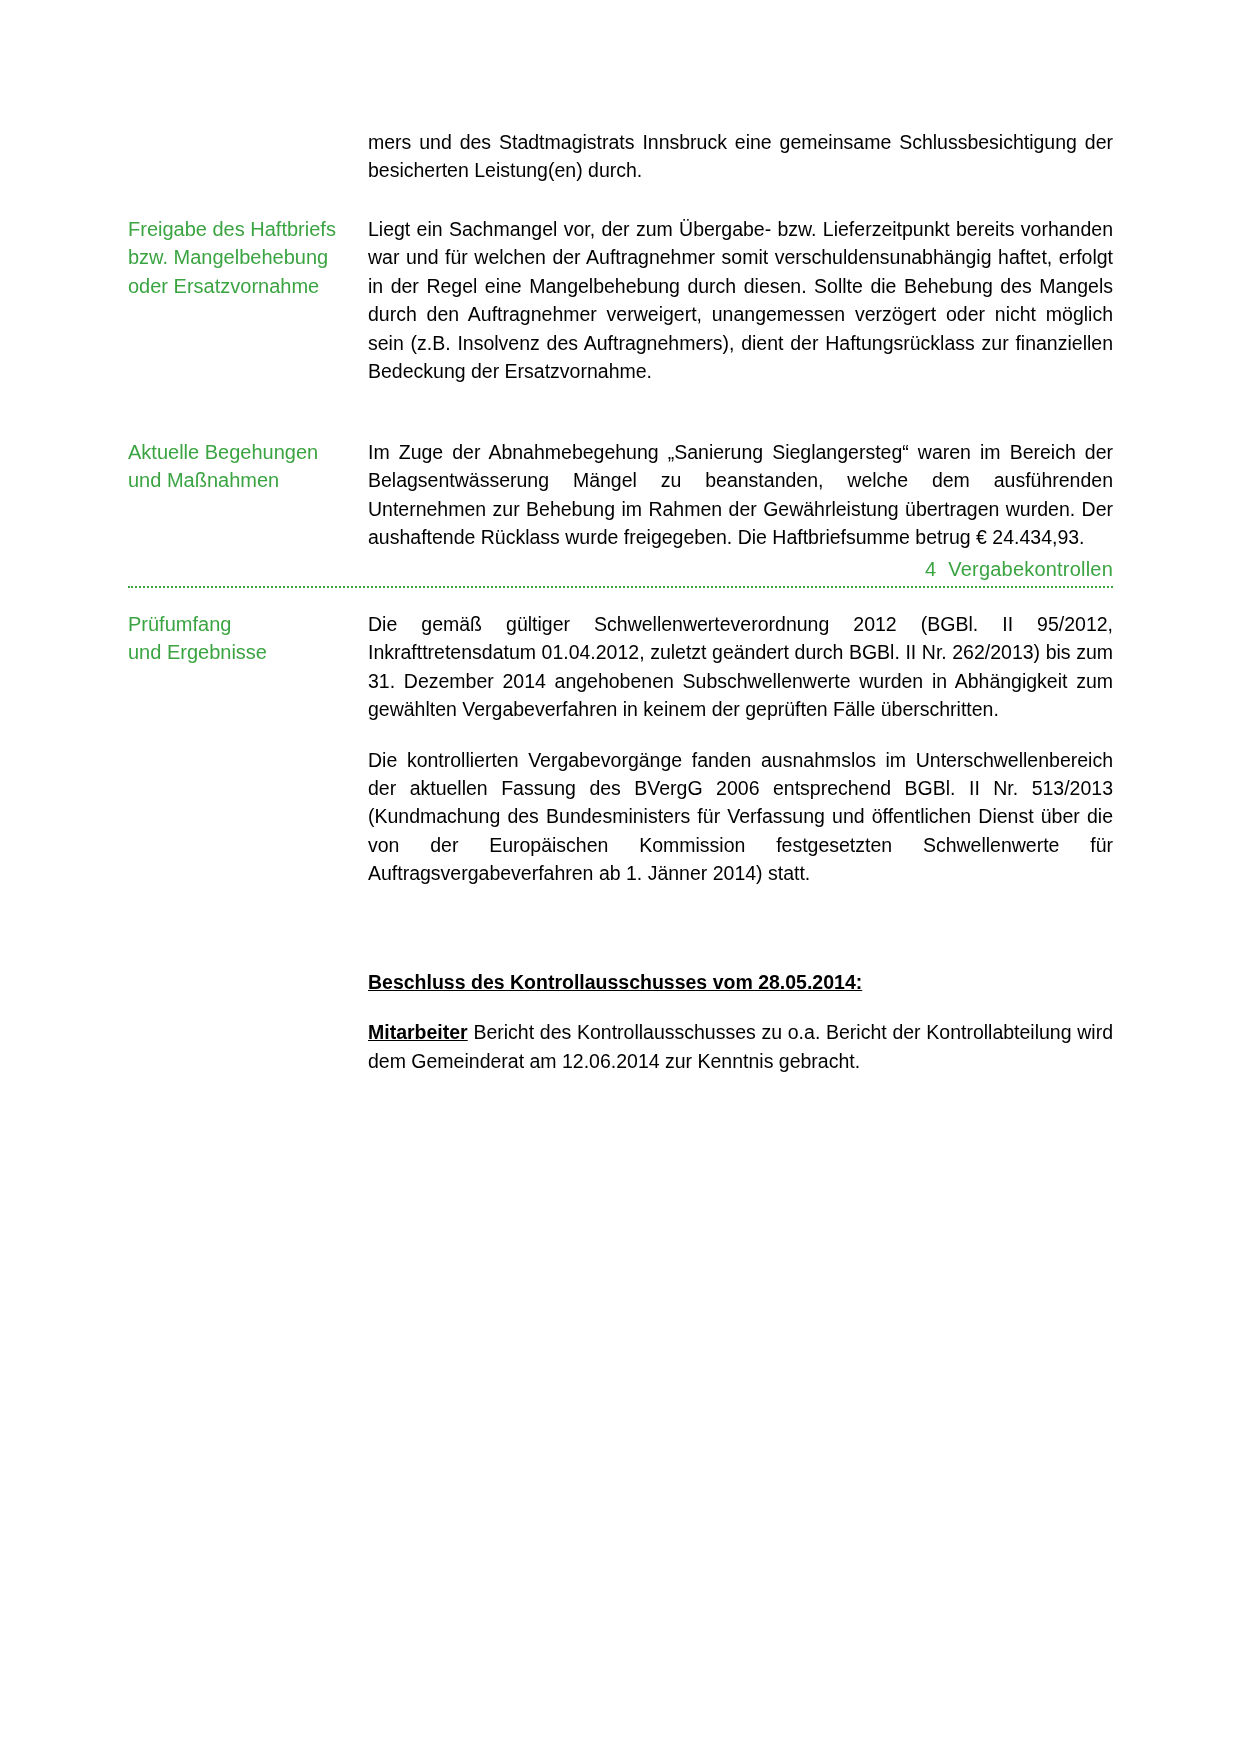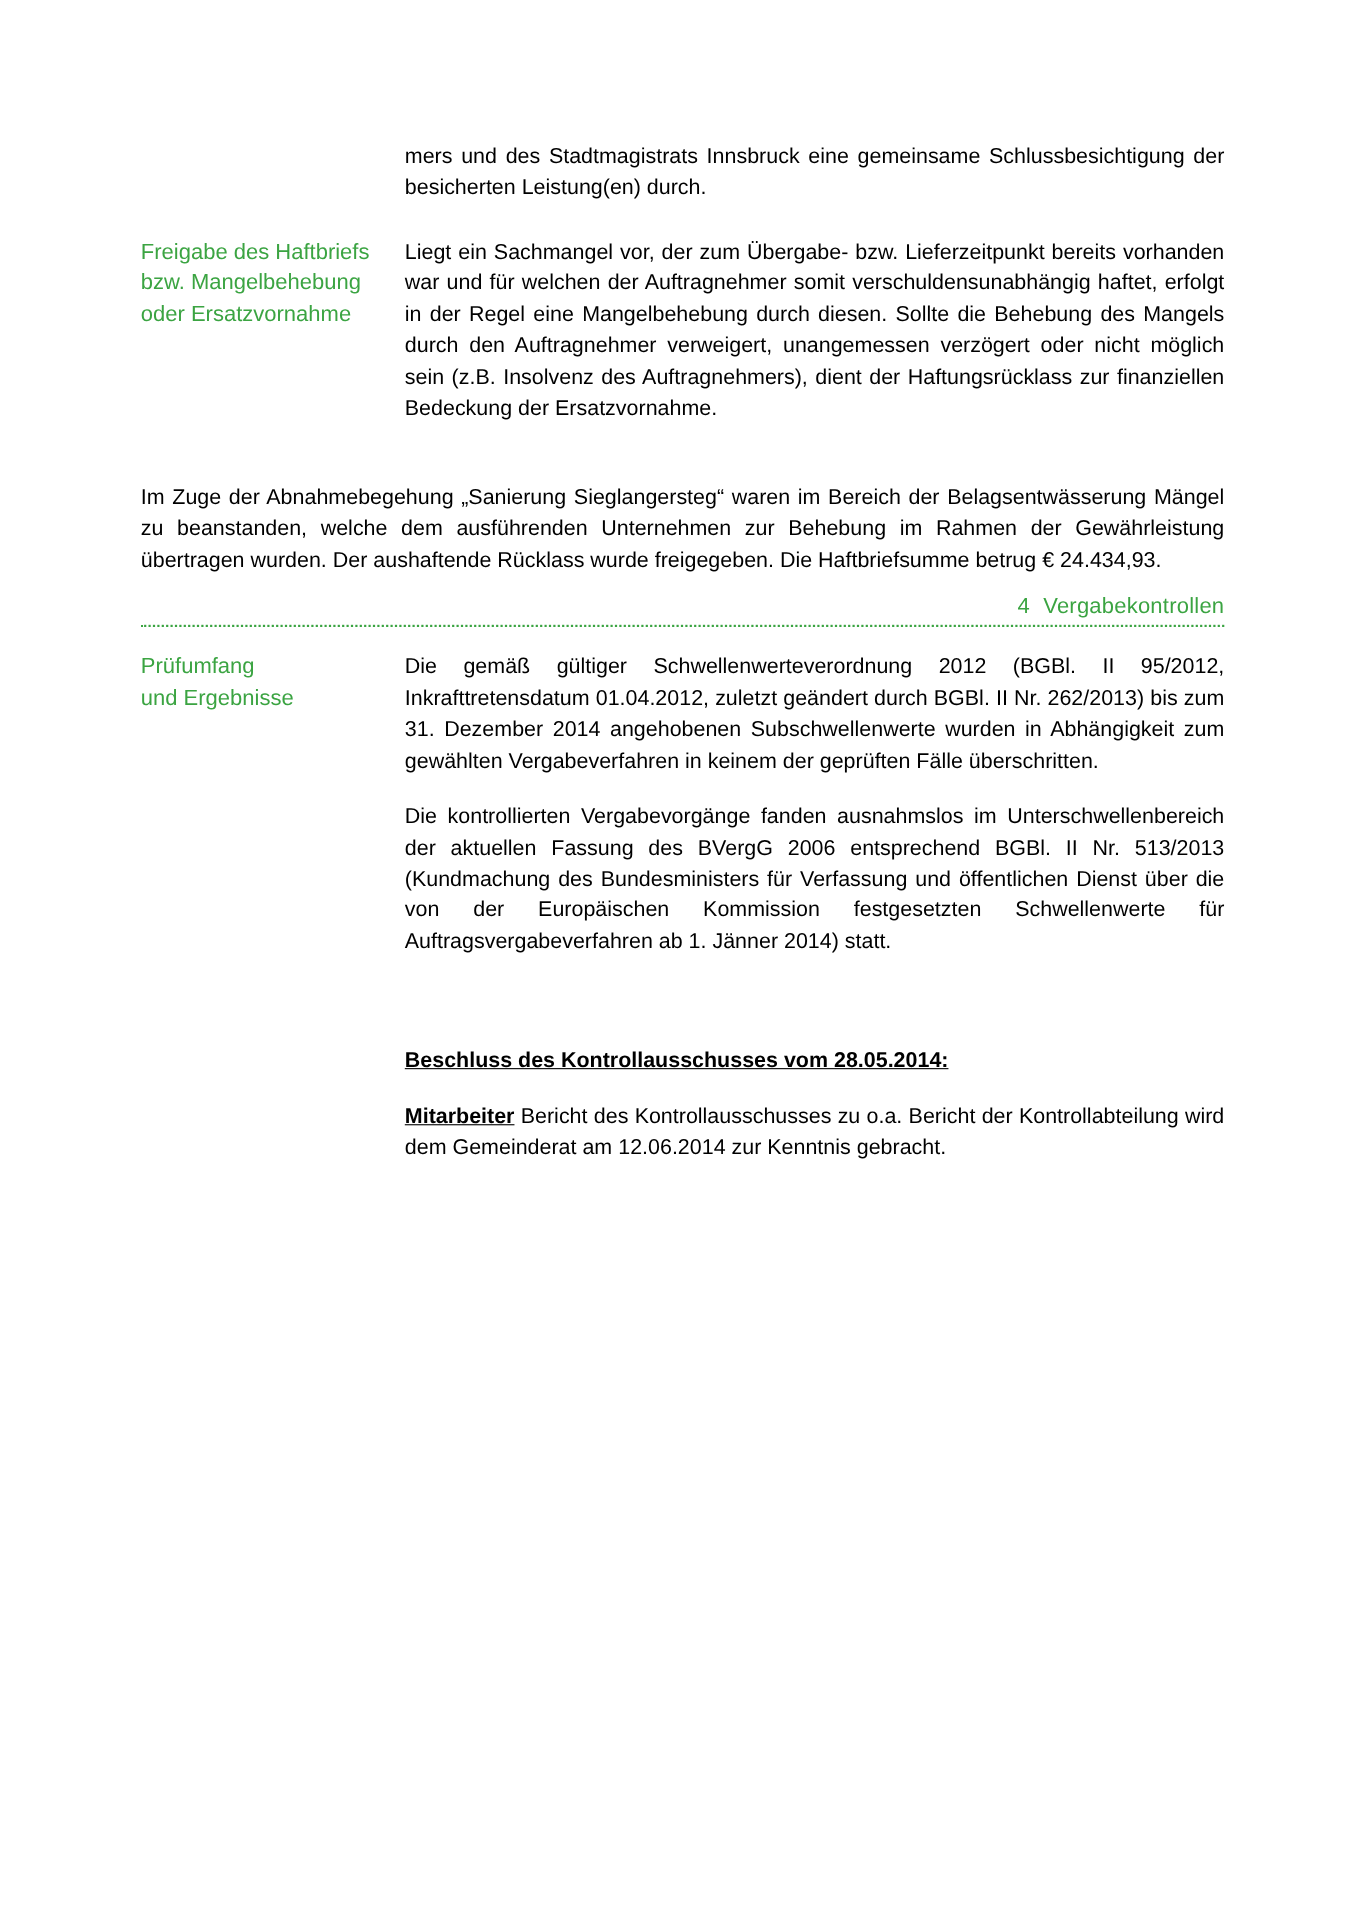--- a/index.html
+++ b/index.html
@@ -58,21 +58,21 @@
   }
   .body p.last {
     margin-bottom: 0;
   }
   .spacer-22 { height: 22px; }
   .spacer-30 { height: 30px; }
   .spacer-80 { height: 80px; }
 
   
   .section-head {
-    margin-top: 17px;
+    margin-top: 6px;
     width: 100%;
   }
   .section-head .title {
     color: #3ba442;
     font-size: 20px;
     text-align: right;
     padding-bottom: 5px;
     letter-spacing: 0.2px;
   }
   .section-head .title .num {
@@ -144,20 +144,24 @@
         <span class="line">oder Ersatzvornahme</span>
       </div>
       <div class="body">
         <p>Liegt ein Sachmangel vor, der zum Übergabe- bzw. Lieferzeitpunkt bereits vorhanden war und für welchen der Auftragnehmer somit verschuldensunabhängig haftet, erfolgt in der Regel eine Mangelbehebung durch diesen. Sollte die Behebung des Mangels durch den Auftragnehmer verweigert, unangemessen verzögert oder nicht möglich sein (z.B. Insolvenz des Auftragnehmers), dient der Haftungsrücklass zur finanziellen Bedeckung der Ersatzvornahme.</p>
       </div>
     </div>
 
     <div class="spacer-30"></div>
 
     <div class="row">
+      <div class="marginal">
+        <span class="line">Aktuelle Begehungen</span>
+        <span class="line">und Maßnahmen</span>
+      </div>
       <div class="body">
         <p class="last">Im Zuge der Abnahmebegehung „Sanierung Sieglangersteg“ waren im Bereich der Belagsentwässerung Mängel zu beanstanden, welche dem ausführenden Unternehmen zur Behebung im Rahmen der Gewährleistung übertragen wurden. Der aushaftende Rücklass wurde freigegeben. Die Haftbriefsumme betrug € 24.434,93.</p>
       </div>
     </div>
 
     <div class="section-head">
       <div class="title">
         <span class="num">4</span><span>Vergabekontrollen</span>
       </div>
       <div class="dotted-rule"></div>

